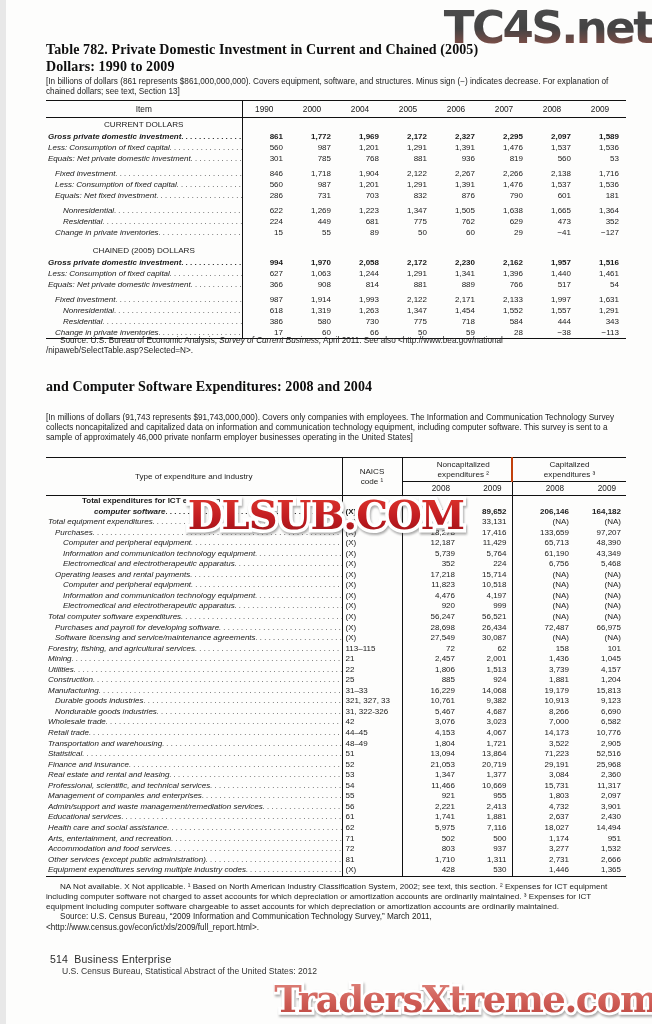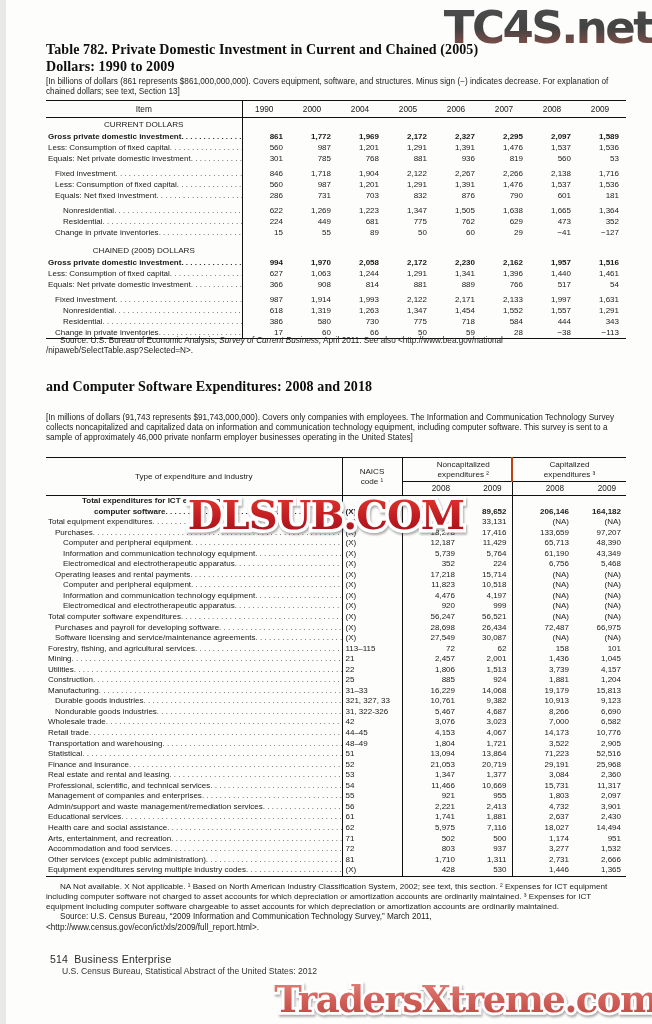--- a/index.html
+++ b/index.html
@@ -10,21 +10,21 @@
   
   .ttl{font-family:"Liberation Serif",serif;font-weight:bold;font-size:14px;line-height:16.5px;color:#0d0d0d;letter-spacing:.1px;}
   .note{font-size:8.2px;line-height:10.2px;color:#222;}
 
   
   table{border-collapse:collapse;table-layout:fixed;width:580px;color:#1a1a1a;}
   th{font-weight:normal;}
   td,th{padding:0;}
   .num{text-align:right;padding-right:7px;font-size:8px;white-space:nowrap;}
   .lc{border-right:1px solid #111;}
-  .lbl{display:flex;overflow:hidden;}
+  .lbl{display:flex;overflow:hidden;font-style:italic;}
   .lbl .t{white-space:nowrap;font-size:8px;}
   .dots{flex:1;overflow:hidden;white-space:nowrap;font-size:8px;color:#2a2a2a;}
   .dots::after{content:" . . . . . . . . . . . . . . . . . . . . . . . . . . . . . . . . . . . . . . . . . . . . . . . . . . . . . . . . . . . . . . . . . . . . . . . . . . . . . . . . . . . . . . . .";}
   .b, .b .t, .b .num, .b .l1{font-weight:bold;}
   .i0{padding-left:2px;}.i1{padding-left:9px;}.i2{padding-left:17px;}
 
   
   .t782 table{border-top:1.8px solid #111;border-bottom:1.4px solid #111;}
   .t782 thead th{border-bottom:1px solid #111;height:16px;font-size:8.3px;vertical-align:middle;}
   .t782 thead .ih{text-align:center;}
@@ -382,21 +382,21 @@
             <td class="num">−38</td>
             <td class="num">−113</td>
           </tr>
         </tbody>
     </table>
   </div>
 
   <p class="blk src" style="top:336px;"><span>Source: U.S. Bureau of Economic Analysis, </span><i>Survey of Current Business,</i><span> April 2011. See also &lt;http://www.bea.gov/national</span><br><span>/nipaweb/SelectTable.asp?Selected=N&gt;.</span></p>
 
   <div class="blk ttl" style="top:379px;">
-    <div>and Computer Software Expenditures: 2008 and 2018</div>
+    <div>and Computer Software Expenditures: 2008 and 2004</div>
   </div>
   <div class="blk note" style="top:413px;">[In millions of dollars (91,743 represents $91,743,000,000). Covers only companies with employees. The Information and Communication Technology Survey collects noncapitalized and capitalized data on information and communication technology equipment, including computer software. This survey is sent to a sample of approximately 46,000 private nonfarm employer businesses operating in the United States]</div>
 
   <div class="blk t783" style="top:457px;">
     <table>
       <colgroup>
         <col style="width:296px">
           <col style="width:60px">
           <col style="width:58px">
           <col style="width:52px">

